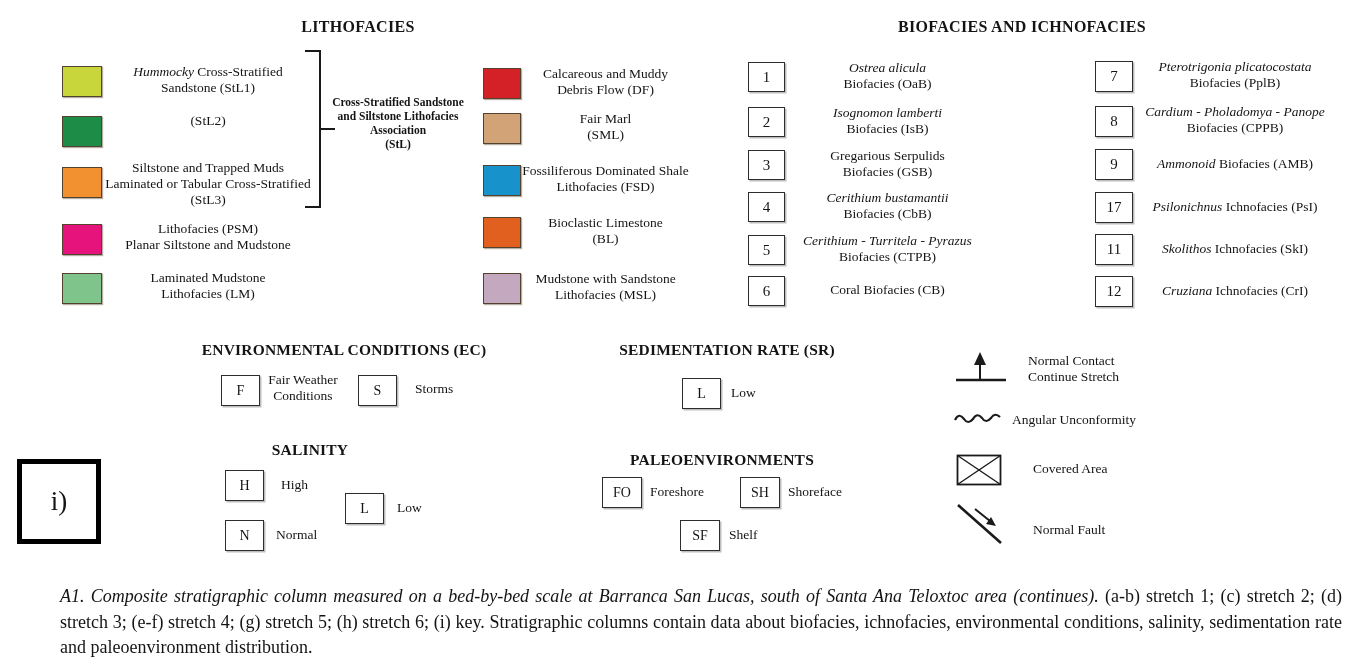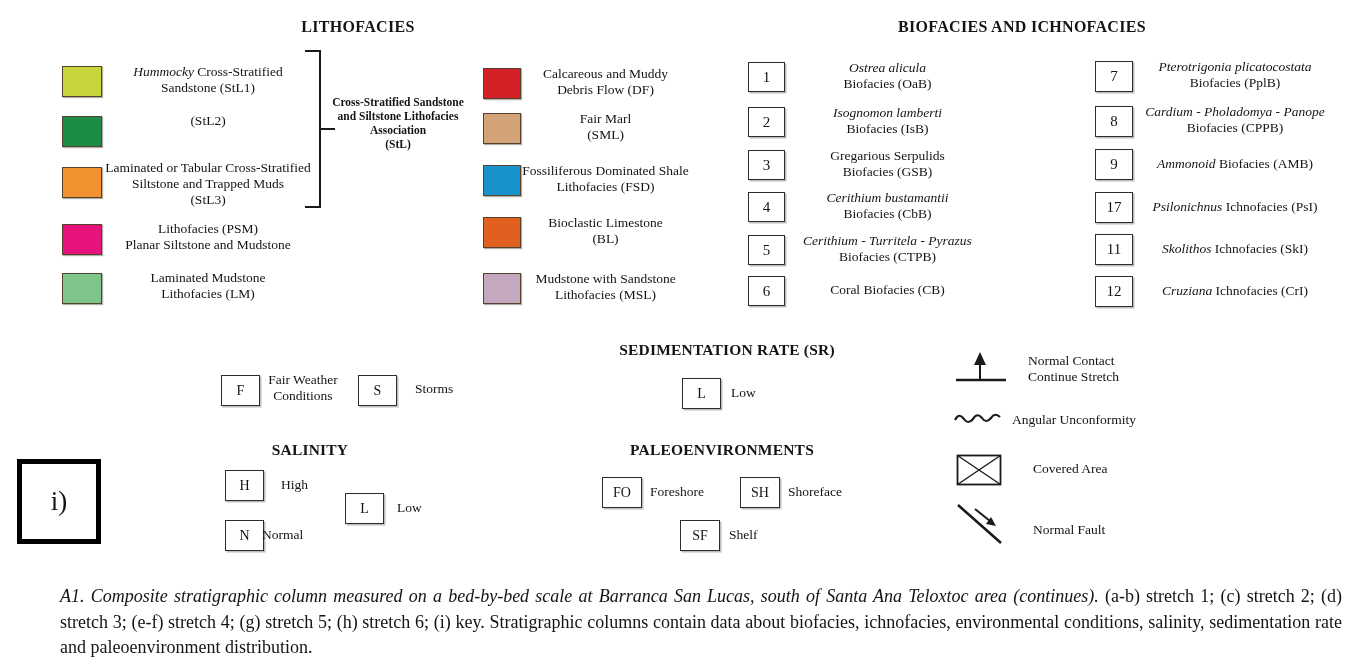--- a/index.html
+++ b/index.html
@@ -37,22 +37,22 @@
     <div>Sandstone (StL1)</div>
   </div>
 
   <div class="abs swatch" style="left: 62px; top: 116px; background-color: rgb(29, 140, 71);"></div>
   <div class="abs lbl" style="left:88px;top:113px;width:240px">
     <div>(StL2)</div>
   </div>
 
   <div class="abs swatch" style="left: 62px; top: 167px; background-color: rgb(241, 145, 48);"></div>
   <div class="abs lbl" style="left:88px;top:160px;width:240px">
+    <div>Siltstone and Trapped Muds</div>
     <div>Laminated or Tabular Cross-Stratified</div>
-    <div>Siltstone and Trapped Muds</div>
     <div>(StL3)</div>
   </div>
 
   <div class="abs swatch" style="left: 62px; top: 224px; background-color: rgb(229, 19, 123);"></div>
   <div class="abs lbl" style="left:88px;top:221px;width:240px">
     <div>Lithofacies (PSM)</div>
     <div>Planar Siltstone and Mudstone</div>
   </div>
 
   <div class="abs swatch" style="left: 62px; top: 273px; background-color: rgb(126, 196, 139);"></div>
@@ -186,20 +186,21 @@
     <div><span class="em">Skolithos</span><span> Ichnofacies (SkI)</span></div>
   </div>
 
   <div class="abs numbox" style="left:1095px;top:276px;width:36px;height:29px">
       <span>12</span>
     </div>
   <div class="abs lbl" style="left:1135px;top:283px;width:200px">
     <div><span class="em">Cruziana</span><span> Ichnofacies (CrI)</span></div>
   </div>
 
+  <div class="abs sec-title" style="left:194px;top:341px;width:300px">ENVIRONMENTAL CONDITIONS (EC)</div>
   <div class="abs codebox" style="left:221px;top:375px">
       <span>F</span>
     </div>
   <div class="abs lbl" style="left:258px;top:372px;width:90px">
     <div>Fair Weather</div>
     <div>Conditions</div>
   </div>
   <div class="abs codebox" style="left:358px;top:375px">
       <span>S</span>
     </div>
@@ -216,23 +217,23 @@
       <span>H</span>
     </div>
   <div class="abs lbl-left" style="left:281px;top:477px;width:50px">High</div>
   <div class="abs codebox" style="left:345px;top:493px">
       <span>L</span>
     </div>
   <div class="abs lbl-left" style="left:397px;top:500px;width:50px">Low</div>
   <div class="abs codebox" style="left:225px;top:520px">
       <span>N</span>
     </div>
-  <div class="abs lbl-left" style="left:262px;top:527px;width:70px">Normal</div>
-
-  <div class="abs sec-title" style="left:572px;top:441px;width:300px">PALEOENVIRONMENTS</div>
+  <div class="abs lbl-left" style="left:276px;top:527px;width:70px">Normal</div>
+
+  <div class="abs sec-title" style="left:572px;top:451px;width:300px">PALEOENVIRONMENTS</div>
   <div class="abs codebox" style="left:602px;top:477px;width:38px">
       <span>FO</span>
     </div>
   <div class="abs lbl-left" style="left:650px;top:484px;width:80px">Foreshore</div>
   <div class="abs codebox" style="left:740px;top:477px;width:38px">
       <span>SH</span>
     </div>
   <div class="abs lbl-left" style="left:788px;top:484px;width:84px">Shoreface</div>
   <div class="abs codebox" style="left:680px;top:520px;width:38px">
       <span>SF</span>

